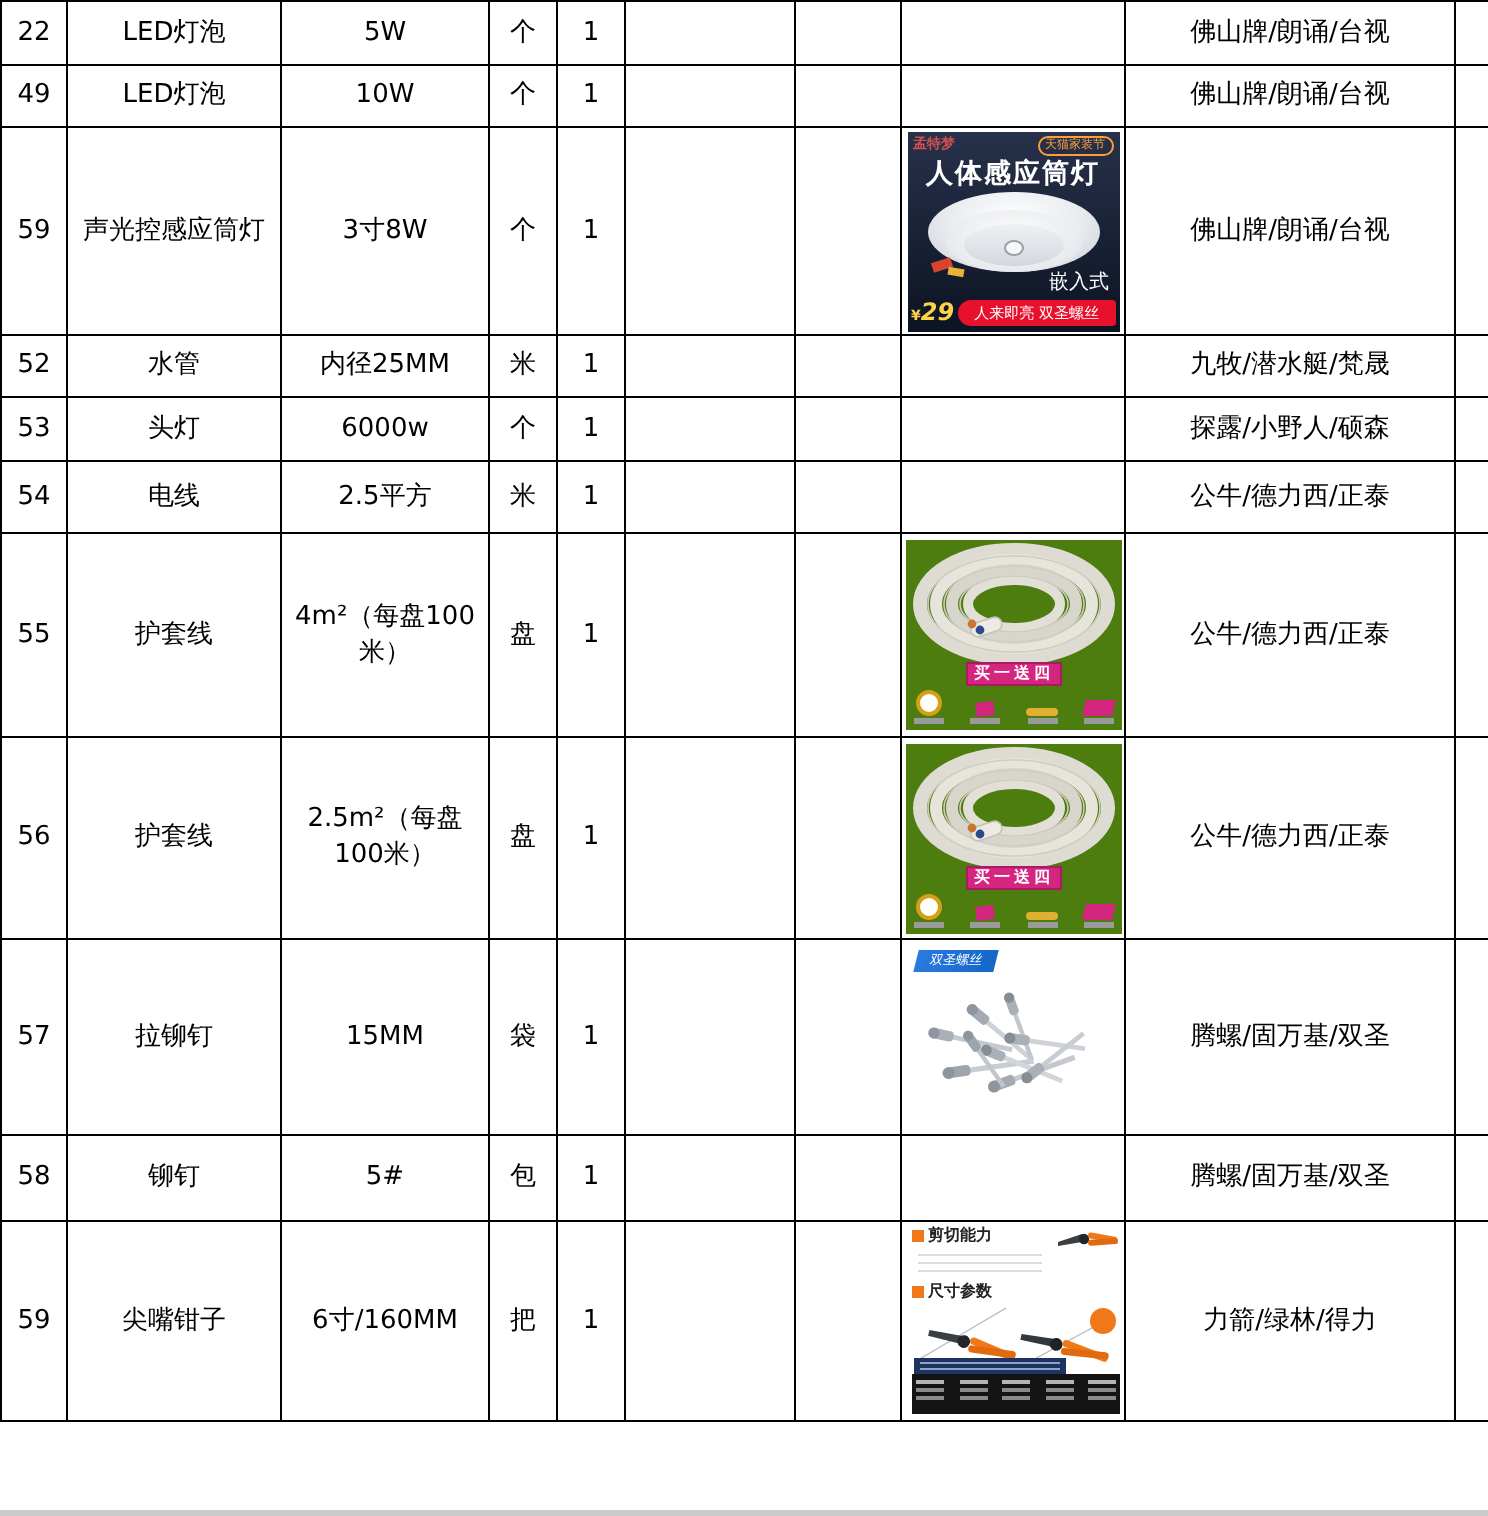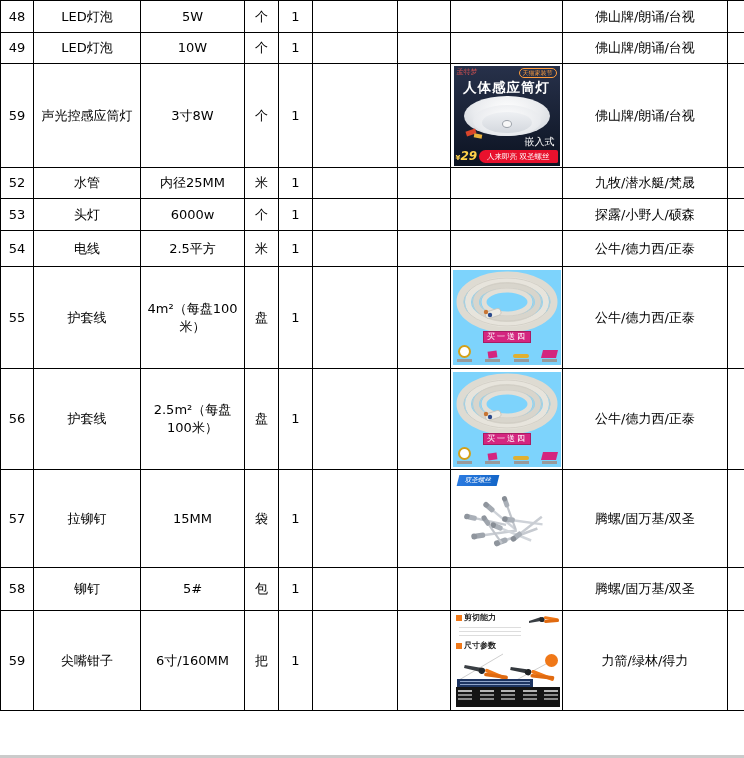--- a/index.html
+++ b/index.html
@@ -16,21 +16,21 @@
     overflow:hidden;
     background:#fff;
   }
   td.c-img{padding:0;}
   .bottom-strip{position:absolute;left:0;right:0;bottom:0;height:3px;background:#cbcbcb;}
 
   
   .downlight{position:relative;width:106px;height:100px;margin:1px auto;overflow:hidden;
     background:linear-gradient(180deg,var(--ad_bg_top,#27314a),var(--ad_bg_bottom,#0c1322));}
   .dl-top{position:absolute;top:2px;left:3px;right:3px;display:flex;justify-content:space-between;align-items:center;}
-  .dl-logo{font-size:7px;color:#d05050;font-weight:normal;}
+  .dl-logo{font-size:7px;color:#d05050;font-weight:bold;}
   .dl-banner{font-size:6px;color:var(--banner_orange,#ff9d3c);border:1px solid var(--banner_orange,#ff9d3c);
     border-radius:6px;padding:0 3px;line-height:8px;height:8px;}
   .dl-title{position:absolute;top:12px;left:0;right:0;text-align:center;color:#fff;font-weight:bold;
     font-size:13.5px;letter-spacing:1px;white-space:nowrap;}
   .dl-lamp{position:absolute;top:30px;left:0;right:0;height:50px;}
   .lamp-ring{position:absolute;top:0;left:50%;transform:translateX(-50%);width:86px;height:40px;border-radius:50%;
     background:radial-gradient(ellipse at 50% 35%,#ffffff 0%,#e9ebee 55%,#c9ced5 100%);}
   .lamp-mid{position:absolute;top:9px;left:50%;transform:translateX(-50%);width:68px;height:31px;border-radius:50%;
     background:radial-gradient(ellipse at 50% 40%,#fdfdfd,#dfe2e7);}
   .lamp-face{position:absolute;top:16px;left:50%;transform:translateX(-50%);width:50px;height:21px;border-radius:50%;
@@ -40,21 +40,21 @@
   .lamp-clip{position:absolute;top:34px;left:12px;width:10px;height:5px;background:#d9452a;transform:rotate(-18deg);}
   .lamp-clip2{position:absolute;top:38px;left:20px;width:8px;height:4px;background:#e8b33c;transform:rotate(10deg);}
   .dl-mode{position:absolute;right:5px;bottom:17px;color:#fff;font-size:10px;}
   .dl-bottom{position:absolute;left:2px;right:2px;bottom:2px;height:14px;display:flex;align-items:center;gap:2px;}
   .dl-price{color:var(--price_yellow,#ffd24a);font-style:italic;font-weight:bold;font-size:12px;line-height:14px;white-space:nowrap;}
   .dl-price i{font-style:normal;font-size:7px;}
   .dl-slogan{flex:1;background:var(--promo_red,#e8112d);color:#fff;font-size:7.5px;line-height:13px;
     border-radius:7px 2px 2px 7px;white-space:nowrap;text-align:center;}
 
   
-  .cable{position:relative;width:108px;height:95px;margin:2px auto;background:#7dd3fc;}
+  .cable{position:relative;width:108px;height:95px;margin:2px auto;background:#4d7c0f;font-weight:bold;}
   .cable svg{display:block;}
   .cable-promo{position:absolute;left:50%;transform:translateX(-50%);bottom:22px;background:var(--magenta,#d4257f);
     color:#fff;font-size:8px;line-height:10px;padding:0 3px;letter-spacing:2px;border:1px solid #a81b63;white-space:nowrap;}
   .cable-gifts{position:absolute;left:4px;right:4px;bottom:3px;display:flex;justify-content:space-between;align-items:flex-end;height:16px;}
   .gift{display:flex;flex-direction:column;align-items:center;gap:1px;}
   .gift .txt{width:15px;height:3px;background:#9a9a9a;}
   .icon-tape{width:9px;height:9px;border-radius:50%;border:2px solid #d4a017;background:#fff;}
   .icon-tag{width:9px;height:7px;background:var(--magenta,#d4257f);transform:rotate(-8deg);}
   .icon-bar{width:16px;height:4px;background:#e0b030;border-radius:2px;}
   .icon-ribbon{width:15px;height:8px;background:var(--magenta,#d4257f);transform:skewX(-14deg);}
@@ -93,21 +93,21 @@
       <col style="width:34px">
         <col style="width:34px">
         <col style="width:85px">
       <col style="width:53px">
         <col style="width:112px">
         <col style="width:165px">
         <col style="width:18px">
     </colgroup>
     <tbody id="sheet-body">
         <tr style="height: 32px;">
-          <td>48</td>
+          <td>22</td>
           <td>LED灯泡</td>
           <td>5W</td>
           <td>个</td>
           <td>1</td>
           <td></td>
           <td></td>
           <td class="c-img"></td>
           <td>佛山牌/朗诵/台视</td>
           <td></td>
         </tr>

